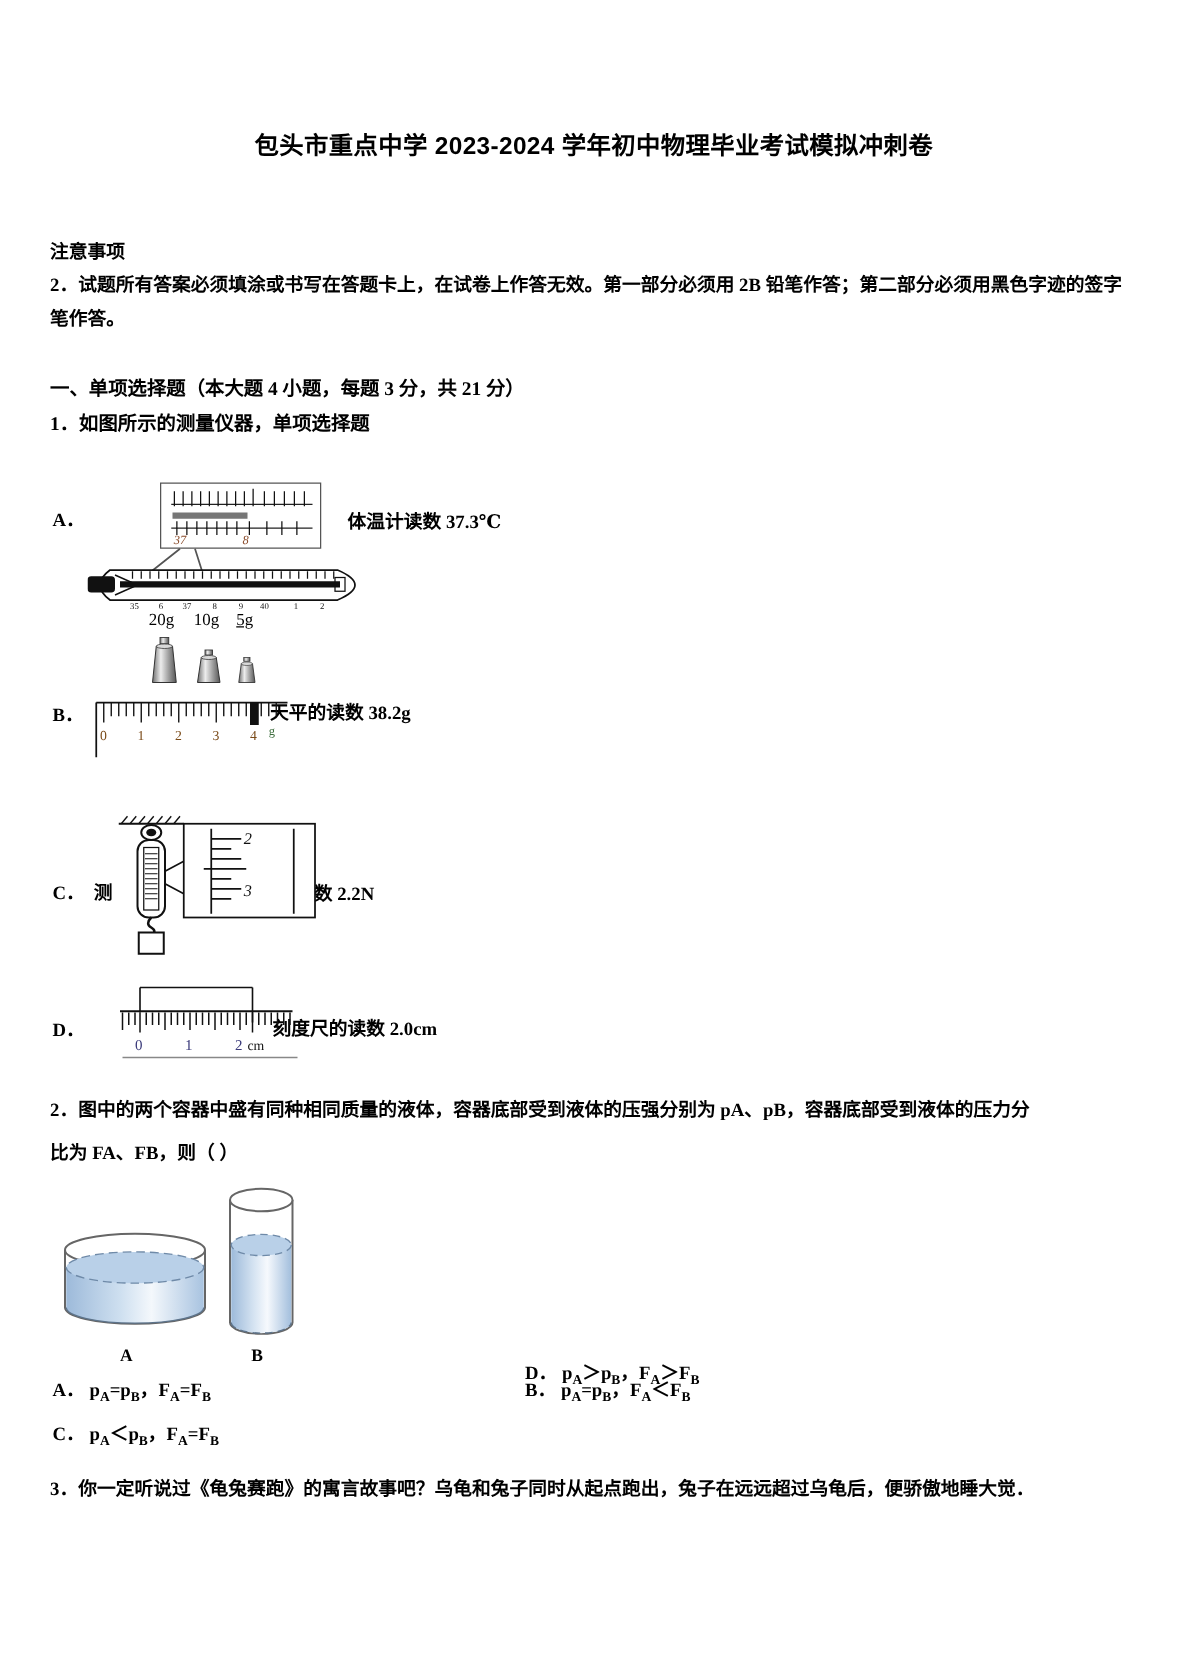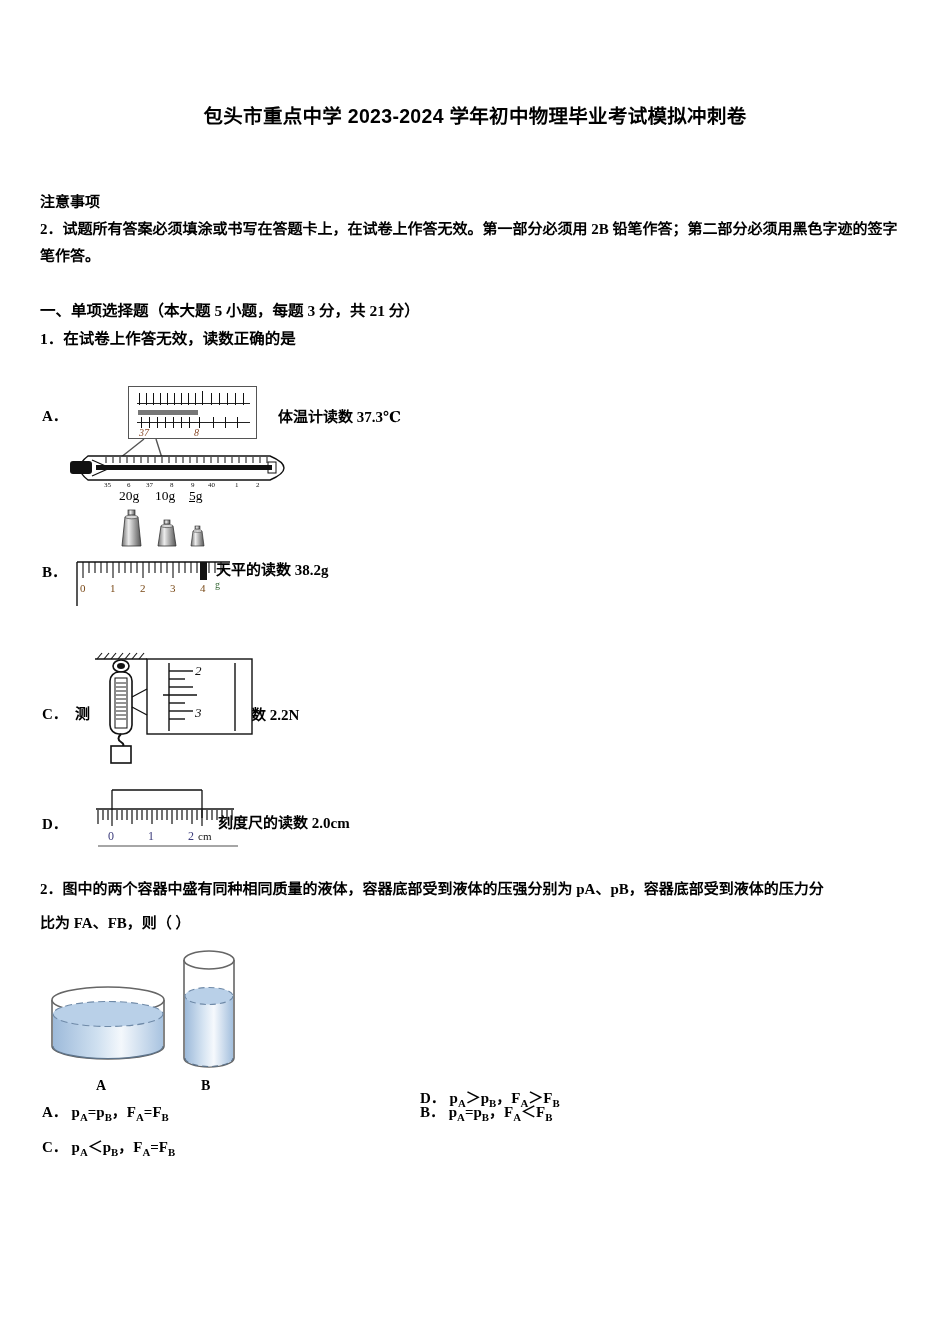--- a/index.html
+++ b/index.html
@@ -171,24 +171,24 @@
 
 <div class="page">
 
   <div class="doc-title">包头市重点中学 2023-2024 学年初中物理毕业考试模拟冲刺卷</div>
 
   <div class="notice">
     <div class="notice-head">注意事项</div>
     <div class="notice-line">2．试题所有答案必须填涂或书写在答题卡上，在试卷上作答无效。第一部分必须用 2B 铅笔作答；第二部分必须用黑色字迹的签字笔作答。</div>
   </div>
 
-  <div class="sec-head">一、单项选择题（本大题 5 小题，每题 3 分，共 21 分）</div>
+  <div class="sec-head">一、单项选择题（本大题 4 小题，每题 3 分，共 21 分）</div>
 
   <div class="q1-stem">
-    <span>1．</span><span>在试卷上作答无效，读数正确的是</span>
+    <span>1．</span><span>如图所示的测量仪器，单项选择题</span>
   </div>
 
   <div class="opt-letter" style="left:42px; top:404px;">A．</div>
   <div class="opt-text" style="left:278px; top:405px;">体温计读数 37.3℃</div>
 
   <div id="fig-thermo">
 
     <div class="callout-box">
       <div class="cal-line" style="top:16px;"></div>
       <div class="cal-line" style="top:35px;"></div>
@@ -527,15 +527,18 @@
   <div class="q2-opt" style="left:42px; top:1135px;">
     <span>C．</span>
     <span>p<sub>A</sub>＜p<sub>B</sub>，F<sub>A</sub>=F<sub>B</sub></span>
   </div>
   <div class="q2-opt" style="left:420px; top:1086px;text-align:right;">
     <span>D．</span>
     <span>p<sub>A</sub>＞p<sub>B</sub>，F<sub>A</sub>＞F<sub>B</sub></span>
   </div>
 
   <div class="q3-stem">
+    <div>
+      <span>3．</span><span>你一定听说过《龟兔赛跑》的寓言故事吧？乌龟和兔子同时从起点跑出，兔子在远远超过乌龟后，便骄傲地睡大觉．</span>
+    </div>
   </div>
 
 </div>
 
 </body></html>

